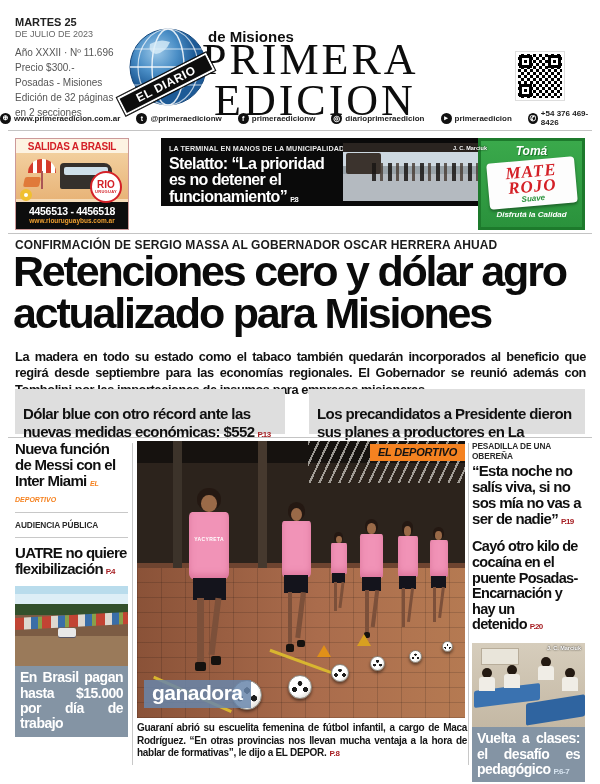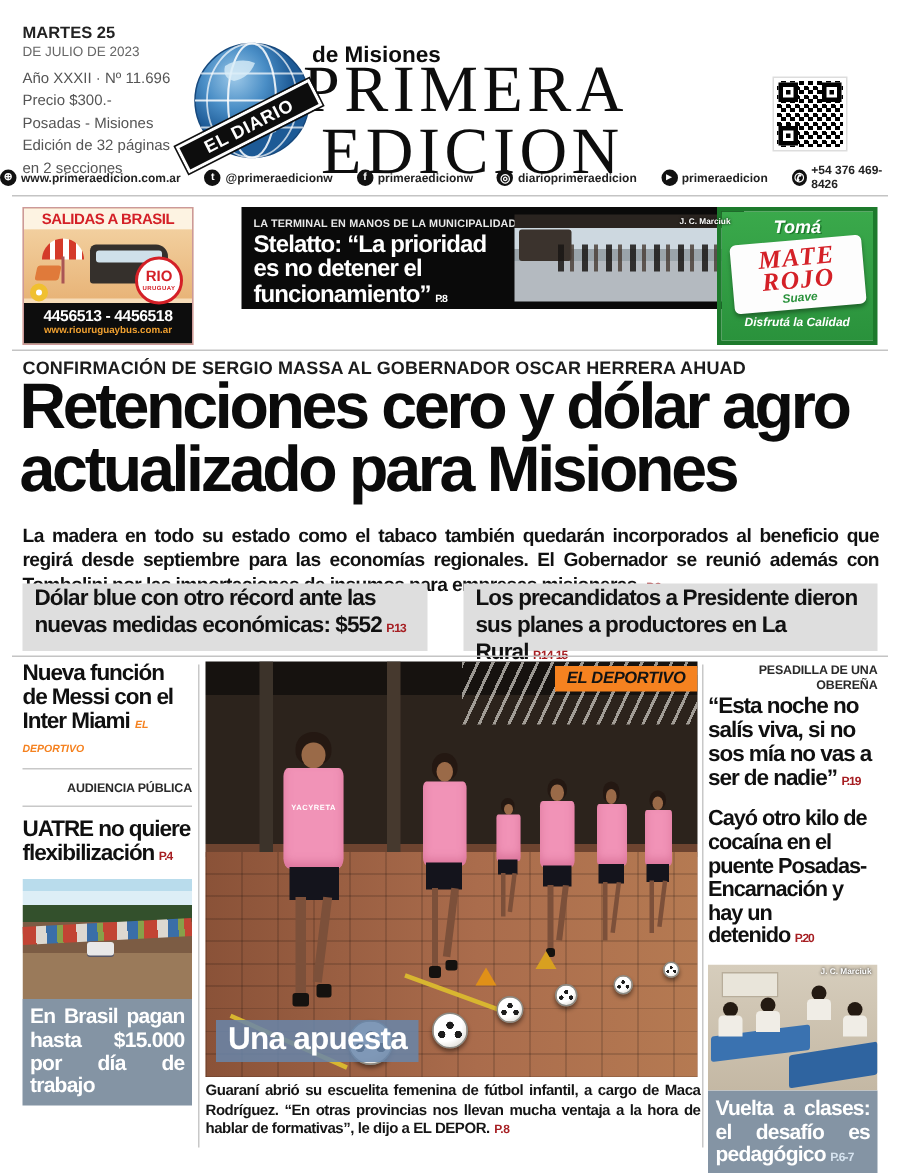--- a/index.html
+++ b/index.html
@@ -76,31 +76,31 @@
   .ad-right .disf { color:#fff; font-style:italic; font-weight:bold; font-size:8px; margin-top:4px; }
   
   .main-kicker { position:absolute; left:15px; top:238px; font-size:12px; font-weight:bold; color:#1c1c1c; letter-spacing:0.1px; }
   .main-head { position:absolute; left:13px; top:250px; width:580px; font-weight:bold; color:#0b0b0b;
     font-size:43px; letter-spacing:-2.2px; line-height:0.98; }
   .main-deck { position:absolute; left:15px; top:349px; width:571px; font-size:12.8px; font-weight:bold;
     letter-spacing:-0.4px; line-height:1.28; color:#111; text-align:justify; }
   .ref { color:#a61e22; font-weight:bold; font-size:8px; margin-left:3px; white-space:nowrap; }
   .ref-light { color:#d7e4f0; font-weight:bold; font-size:8px; margin-left:3px; white-space:nowrap; }
   
-  .strip-box { position:absolute; top:389px; height:45px; background:#dedede; padding:1px 8px;
+  .strip-box { position:absolute; top:389px; height:45px; background:#dedede; padding:16px 8px;
     font-size:15px; font-weight:bold; letter-spacing:-0.6px; line-height:1.2; color:#111; }
   .strip-box.sb1 { left:15px; width:270px; }
   .strip-box.sb2 { left:309px; width:276px; }
   
   .vrule { position:absolute; top:443px; width:1px; height:322px; background:#c8c8c8; }
   .col-left { position:absolute; left:15px; top:441px; width:113px; }
   .col-right { position:absolute; left:472px; top:441px; width:113px; }
   .chead { font-size:15px; font-weight:bold; letter-spacing:-0.7px; line-height:1.07; color:#101010; }
   .chead-sm { font-size:14.5px; font-weight:bold; letter-spacing:-0.7px; line-height:1.08; color:#101010; }
-  .ckicker { font-size:8.3px; font-weight:bold; color:#2a2a2a; letter-spacing:-0.1px; margin-bottom:2px;text-align:right; }
+  .ckicker { font-size:8.3px; font-weight:bold; color:#2a2a2a; letter-spacing:-0.1px; margin-bottom:2px; }
   .cdiv { height:1px; background:#c8c8c8; margin:7px 0; }
   .dep-inline { color:#f58220; font-size:7px; font-weight:bold; font-style:italic; letter-spacing:0; }
   .photo-frame { position:relative; width:113px; overflow:hidden; }
   .cap-box { width:113px; background:#8494a4; color:#fff; font-weight:bold; font-size:14px;
     letter-spacing:-0.5px; line-height:1.1; padding:4px 5px 5px; text-align:justify; }
   
   .river { height:80px; background:linear-gradient(#b9dcec 0 10%, #ddeef6 10% 22%, #33502c 22% 36%, #7c5c44 36% 62%, #9a7a5a 62% 100%); }
   .boats { position:absolute; left:0; right:0; top:36%; height:15%;
     background:repeating-linear-gradient(90deg, #c24434 0 9px, #ddd8d0 9px 16px, #3a6ea8 16px 23px, #88a04a 23px 27px); transform:rotate(-3deg); }
   .boat-big { position:absolute; left:38%; top:52%; width:16%; height:12%; background:#e8e8e8; border-radius:2px; box-shadow:0 1px 0 #556; }
@@ -373,21 +373,21 @@
     <div class="cone cn1"></div>
     <div class="cone cn2"></div>
     <div class="ball bl1"></div>
     <div class="ball bl2"></div>
     <div class="ball bl3"></div>
     <div class="ball bl4"></div>
     <div class="ball bl5"></div>
     <div class="ball bl6"></div>
     <div class="dep-tag">EL DEPORTIVO</div>
     <div class="ftitle">
-      <span>Una apuesta</span>
+      <span>ganadora</span>
     </div>
   </div>
   <div class="fcaption"><span>Guaraní abrió su escuelita femenina de fútbol infantil, a cargo de Maca Rodríguez. “En otras provincias nos llevan mucha ventaja a la hora de hablar de formativas”, le dijo a EL DEPOR.</span><span class="ref">P.8</span></div>
 
   <div class="col-right">
     <div class="ckicker">PESADILLA DE UNA OBEREÑA</div>
     <div class="chead"><span>“Esta noche no salís viva, si no sos mía no vas a ser de nadie”</span><span class="ref">P.19</span></div>
     <div style="height:12px"></div>
     <div class="chead-sm"><span>Cayó otro kilo de cocaína en el puente Posadas-Encarnación y hay un detenido</span><span class="ref">P.20</span></div>
     <div class="photo-frame" style="margin-top:10px">

